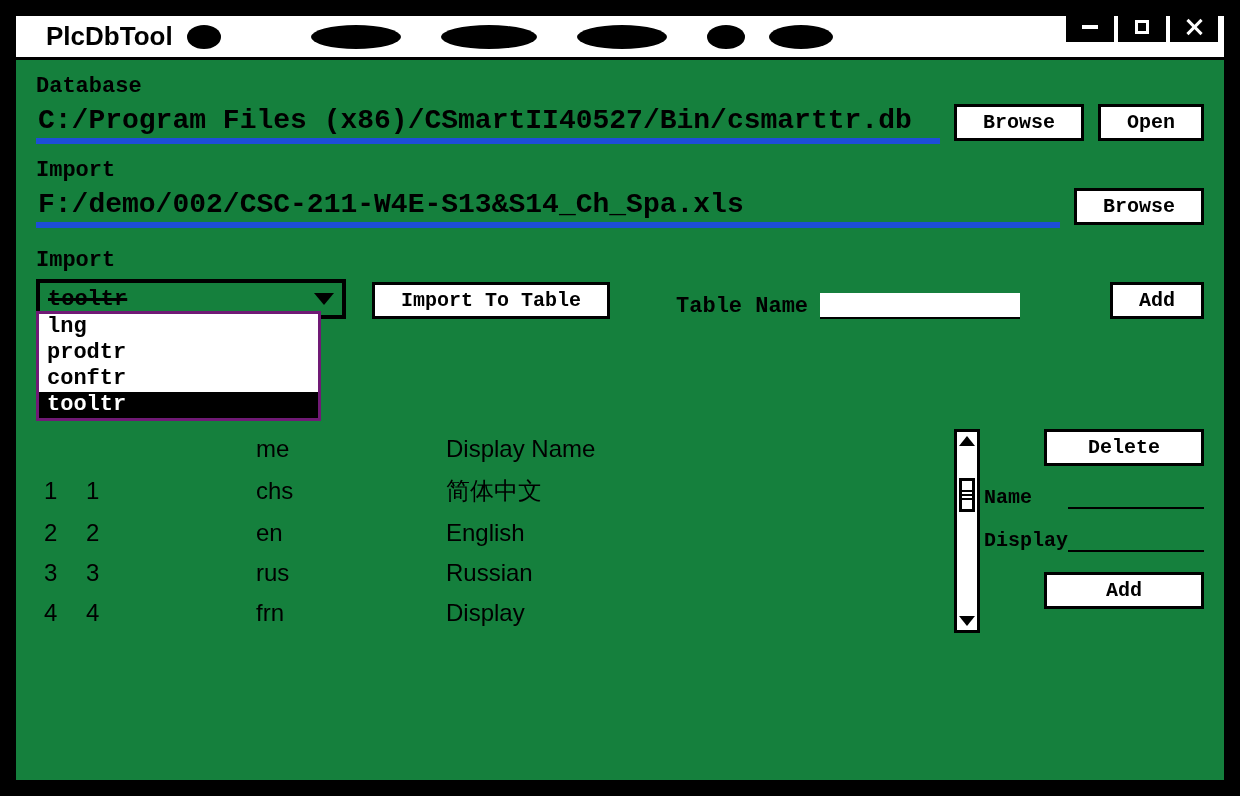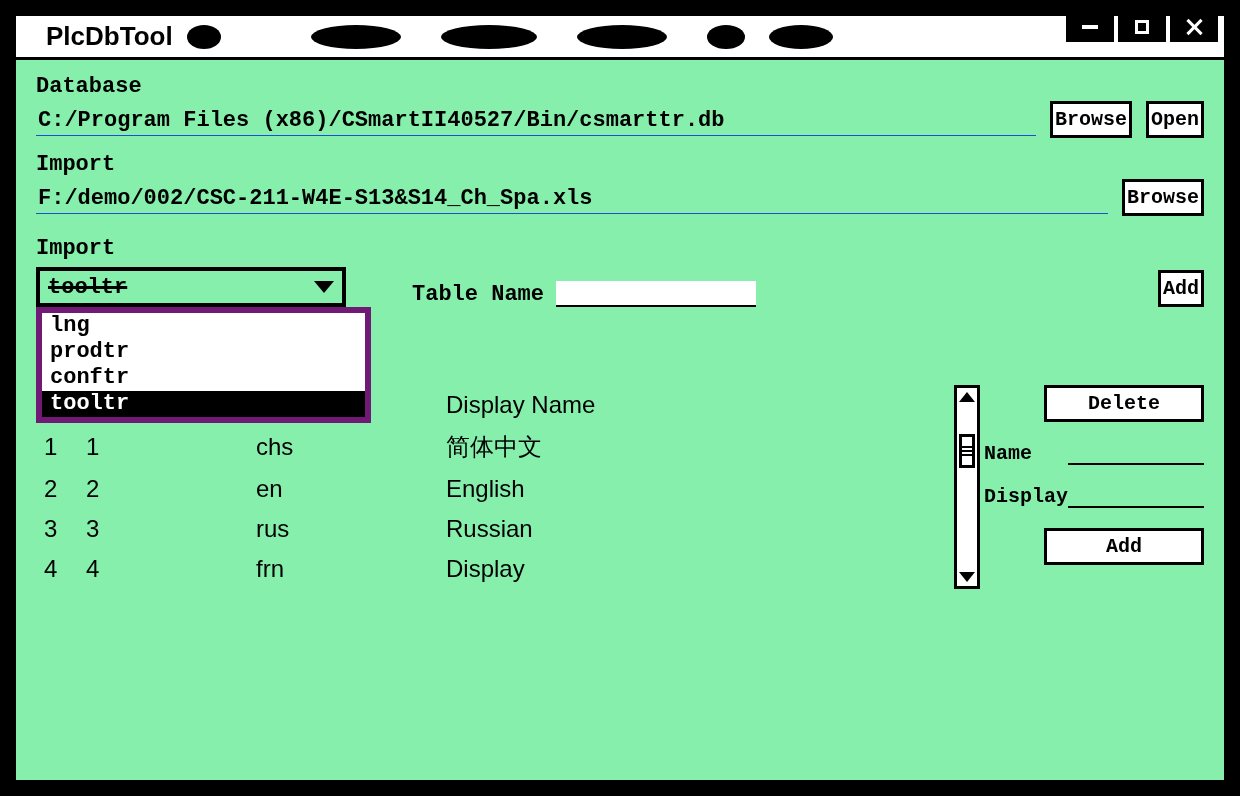--- a/index.html
+++ b/index.html
@@ -16,21 +16,21 @@
     position: relative;
     width: 1240px;
     height: 796px;
     background: #000;
     padding: 12px;
   }
   .window {
     position: relative;
     width: 100%;
     height: 100%;
-    background: #86efac;
+    background: #15803d;
     border: 4px solid #000;
   }
   .titlebar {
     position: relative;
     height: 44px;
     background: #fff;
     border-bottom: 3px solid #000;
     display: flex;
     align-items: center;
     padding-left: 30px;
@@ -87,35 +87,35 @@
     margin-bottom: 2px;
   }
   .row {
     display: flex;
     align-items: center;
     gap: 14px;
     margin-bottom: 14px;
   }
   .pathline {
     flex: 1;
-    border-bottom: 1px solid #1d4ed8;
-    font-family: "Courier New", monospace;
-    font-weight: bold;
-    font-size: 22px;
+    border-bottom: 6px solid #1d4ed8;
+    font-family: "Courier New", monospace;
+    font-weight: bold;
+    font-size: 28px;
     padding: 4px 2px 2px 2px;
     white-space: nowrap;
     overflow: hidden;
   }
   .btn {
     border: 3px solid #000;
     background: #fff;
     font-family: "Courier New", monospace;
     font-weight: bold;
     font-size: 20px;
-    padding: 4px 2px;
+    padding: 4px 26px;
     cursor: pointer;
   }
   .import-label { margin-top: 20px; }
 
   .import-row {
     display: flex;
     align-items: flex-end;
     gap: 26px;
     margin-top: 6px;
   }
@@ -137,24 +137,24 @@
     right: 8px;
     top: 10px;
     width: 0; height: 0;
     border-left: 10px solid transparent;
     border-right: 10px solid transparent;
     border-top: 12px solid #000;
   }
   .dropdown {
     position: absolute;
     left: -4px;
-    top: 36px;
-    width: 335px;
+    top: 28px;
+    width: 285px;
     background: #fff;
-    border: 6px solid #701a75;
+    border: 3px solid #701a75;
     z-index: 10;
   }
   .dropdown .opt {
     font-family: "Courier New", monospace;
     font-size: 22px;
     padding: 0 8px;
     line-height: 26px;
     cursor: pointer;
   }
   .dropdown .opt.sel {
@@ -172,21 +172,21 @@
     border-bottom: 2px solid #000;
     height: 26px;
     margin-left: 10px;
     font-family: "Courier New", monospace;
     font-size: 20px;
   }
 
   .lower {
     display: flex;
     gap: 4px;
-    margin-top: 78px;
+    margin-top: 110px;
   }
   .table-area {
     position: relative;
     flex: 1;
   }
   .table {
     width: 100%;
   }
   .thead, .trow {
     display: flex;
@@ -299,20 +299,21 @@
         <div class="combo">
           <span style="text-decoration:line-through; text-decoration-thickness:3px;">tooltr</span>
           <div class="caret"></div>
           <div class="dropdown">
             <div class="opt">lng</div>
             <div class="opt">prodtr</div>
             <div class="opt">conftr</div>
             <div class="opt sel">tooltr</div>
           </div>
         </div>
+        <div class="btn">Import To Table</div>
         <div style="flex:1; display:flex; align-items:center; justify-content:flex-start; gap:2px; margin-left:40px;">
           <span class="tn-label">Table Name</span>
           <input class="tn-input" value="" style="">
         </div>
         <div class="btn">Add</div>
       </div>
 
       <div class="lower">
         <div class="table-area">
           <div class="table">

